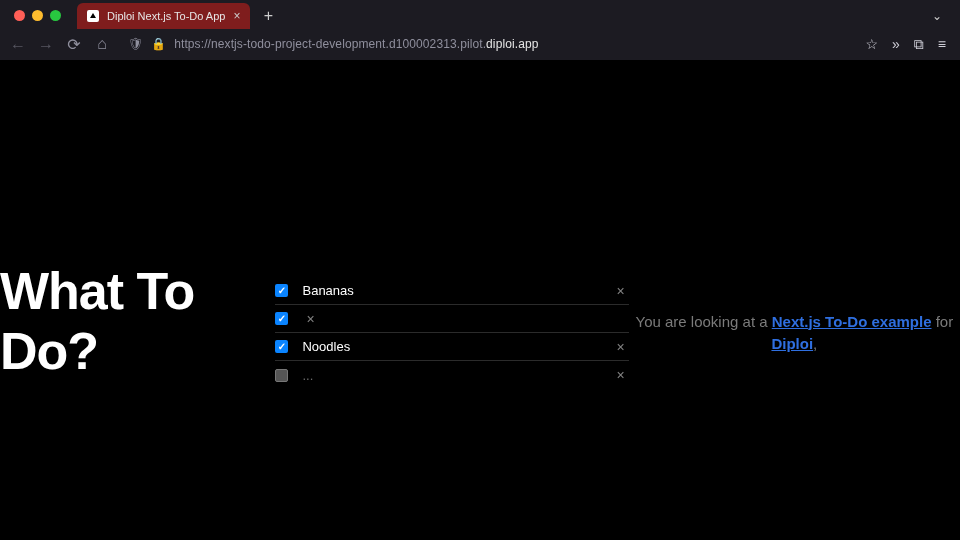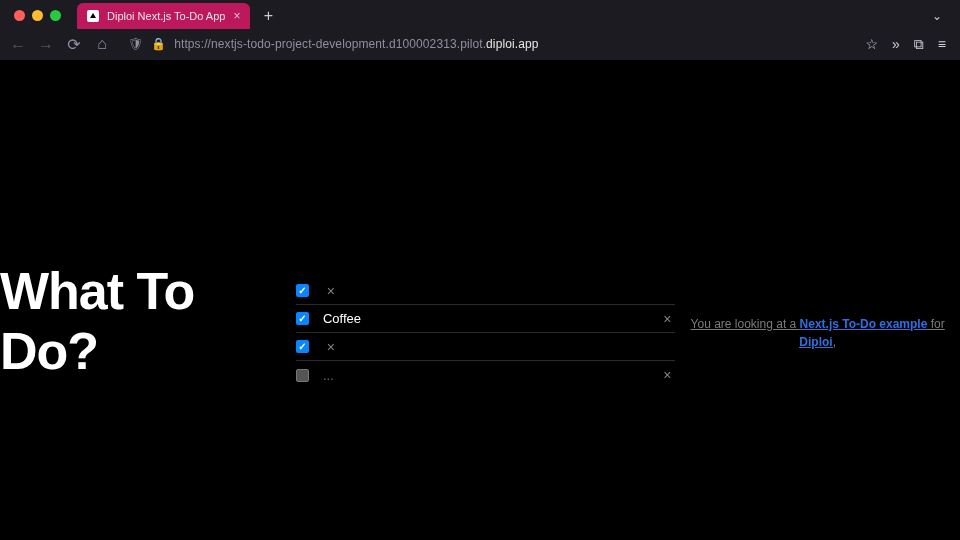--- a/index.html
+++ b/index.html
@@ -24,21 +24,21 @@
   }
   .traffic { display: flex; gap: 7px; margin-left: 6px; margin-right: 10px; }
   .tl { width: 11px; height: 11px; border-radius: 50%; }
   .tl.red { background: #ff5f57; }
   .tl.yellow { background: #febc2e; }
   .tl.green { background: #28c840; }
   .tab {
     display: flex;
     align-items: center;
     gap: 8px;
-    background: #be185d;
+    background: #7f1d1d;
     border-radius: 6px 6px 0 0;
     padding: 4px 10px;
     min-width: 150px;
     height: 26px;
     color: #e6e6e6;
     font-size: 11px;
   }
   .tab .favicon {
     width: 12px; height: 12px; border-radius: 2px;
     background: #fff;
@@ -145,24 +145,23 @@
     border-radius:18px;
     padding:9px 20px;
     font-size:13px;
     font-weight:600;
     cursor:pointer;
   }
 
   .footer-text {
     margin-top:24px;
     color:#7b7b7b;
-    font-size:12px;
+    font-size:15px;
     text-align:center;
     line-height:1.5;
-    text-decoration:underline;
   }
   .footer-text a { color:#2f6fe0; text-decoration:underline; font-weight:600;}
 </style>
 </head>
 <body>
 
 <div class="chrome">
   <div class="tabbar">
     <div class="traffic">
       <div class="tl red"></div>
@@ -199,29 +198,30 @@
     </div>
   </div>
 </div>
 
 <div class="page">
   <h1 class="title">What To Do?</h1>
 
   <div class="list">
     <div class="row">
       <span class="chk on"></span>
+      <span class="label">Bananas</span>
       <span class="del">×</span>
     </div>
     <div class="row">
       <span class="chk on"></span>
-      <span class="label">Coffee</span>
       <span class="del">×</span>
     </div>
     <div class="row">
       <span class="chk on"></span>
+      <span class="label">Noodles</span>
       <span class="del">×</span>
     </div>
     <div class="row">
       <span class="chk off"></span>
       <input class="label" placeholder="..." style="">
       <span class="del">×</span>
     </div>
   </div>
 
 

